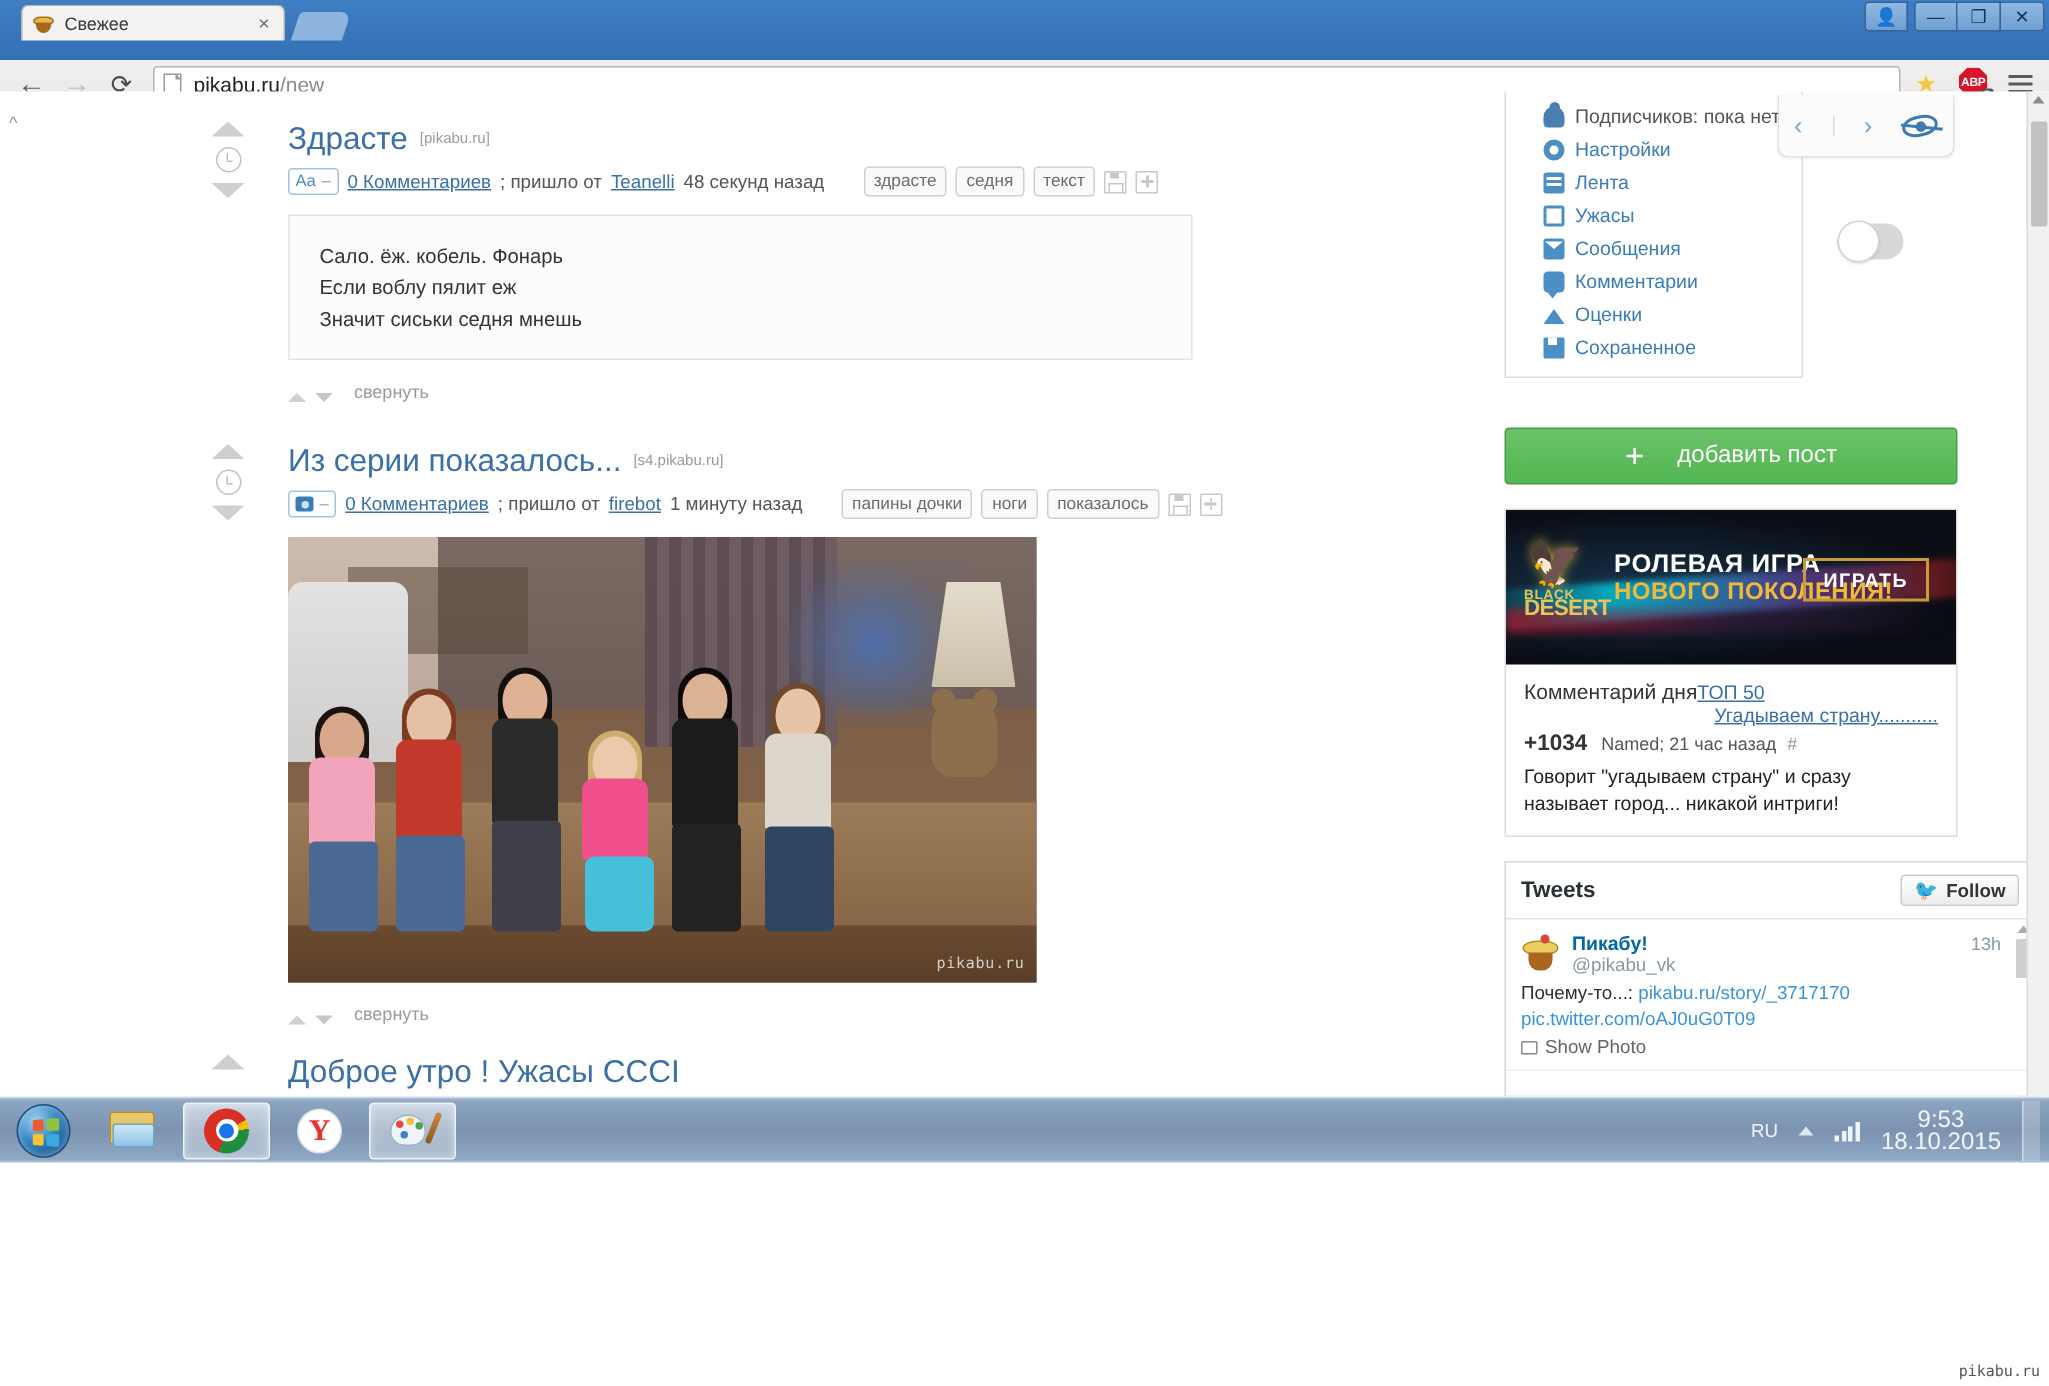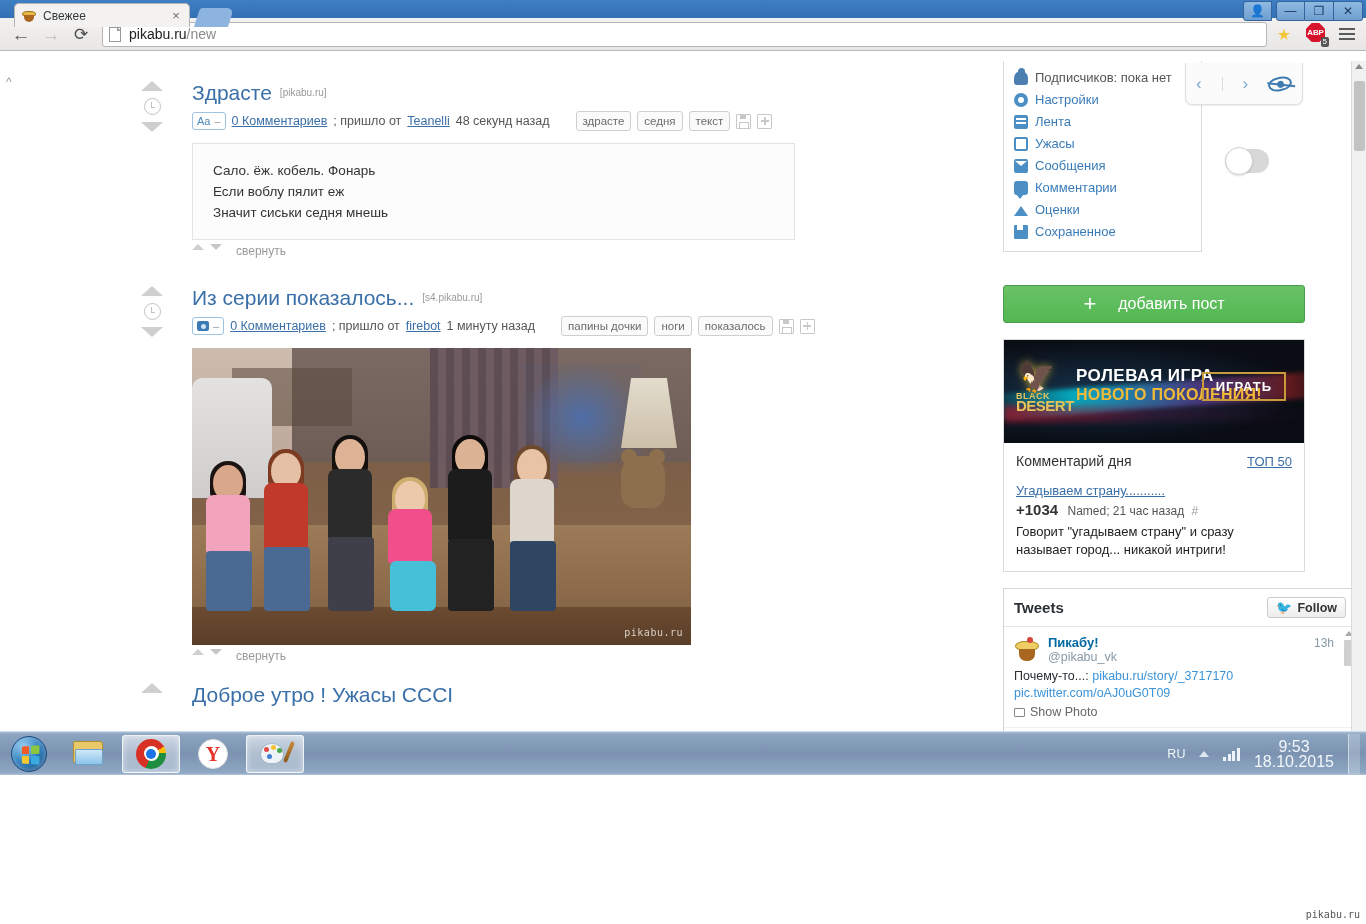--- a/index.html
+++ b/index.html
@@ -14,21 +14,21 @@
   #browser-window {
     position: absolute; left: 0; top: 0;
     width: 1366px; height: 731px;
     background: #fff;
     overflow: hidden;
   }
 
   
   .tabstrip {
     position: relative;
-    height: 18px;
+    height: 40px;
     background: linear-gradient(180deg,#3f7fc4 0%,#3a77bd 45%,#3570b6 100%);
     background-color: #3d7cc1;
   }
   .tab {
     position: absolute; left: 14px; top: 3px;
     width: 176px; height: 24px;
     background: #f3f2f1;
     border: 1px solid #b4b4b4;
     border-bottom: none;
     border-radius: 5px 5px 0 0;
@@ -274,22 +274,22 @@
   .text-box {
     margin-top: 12px;
     border: 1px solid #e4e4e4;
     background: #fcfcfc;
     padding: 16px 20px;
     width: 603px;
     font-size: 13.5px; color: #333; line-height: 21px;
   }
 
   .collapse-row {
-    margin-top: 4px;
-    display: flex; align-items: flex-start; gap: 6px;
+    margin-top: 14px;
+    display: flex; align-items: flex-end; gap: 6px;
     font-size: 12px; color: #9a9a9a;
   }
   .collapse-row .ca-up {
     width:0;height:0;border-left:6px solid transparent;border-right:6px solid transparent;border-bottom:6px solid #cfcfcf;
   }
   .collapse-row .ca-dn {
     width:0;height:0;border-left:6px solid transparent;border-right:6px solid transparent;border-top:6px solid #c6c6c6;
   }
   .collapse-row .lbl { margin-left: 8px; }
 
@@ -365,21 +365,21 @@
     font-size: 21px; color: #3a6fa8;
   }
 
   
   .sidebar { position: absolute; left: 1003px; top: 0; width: 302px; }
 
   .profile-menu {
     background: #fff;
     border: 1px solid #dcdcdc;
     border-top: none;
-    padding: 6px 0 8px 0;
+    padding: 6px 0 8px 15px;
     width: 199px;
   }
   .pm-item {
     display: flex; align-items: center;
     font-size: 13px; color: #3a7cb8;
     padding: 2px 10px; line-height: 18px; gap: 7px;
     white-space: nowrap;
   }
   .pm-item.first { color:#555; }
   .pm-ico {
@@ -490,27 +490,27 @@
   .banner .playbox {
     position:absolute; right: 18px; top: 32px;
     border: 2px solid #c79a3a;
     padding: 5px 12px;
     color: #fff; font-size: 13px; font-weight: bold;
     letter-spacing: 1px;
   }
 
   .card-sec { padding: 10px 12px 12px 12px; }
   .card-hdr {
-    display: flex; justify-content: space-between; align-items: baseline;
+    display: flex; align-items: baseline;
     font-size: 14px; color: #333;
   }
   .card-hdr a { color: #3a6fa8; text-decoration: underline; font-size: 13px; }
   .cmt-title {
-    display:block; margin-top: 14px;
-    color: #3a6fa8; text-decoration: underline; font-size: 13px;
+    display:block; margin-top: 0;
+    color: #3a6fa8; text-decoration: underline; font-size: 13px; text-align: right;
   }
   .cmt-line { margin-top: 3px; font-size: 12px; color: #555; }
   .cmt-line .score { font-size: 15px; font-weight: bold; color: #333; }
   .cmt-line .uname { color: #555; margin-left: 6px; }
   .cmt-line .hash { color: #999; margin-left: 4px; }
   .cmt-text { margin-top: 5px; font-size: 13px; color: #222; line-height: 18px; }
 
   
   .tw-card { margin-top: 16px; width: 354px; border: 1px solid #d6d6d6; background:#fff; }
   .tw-head {

